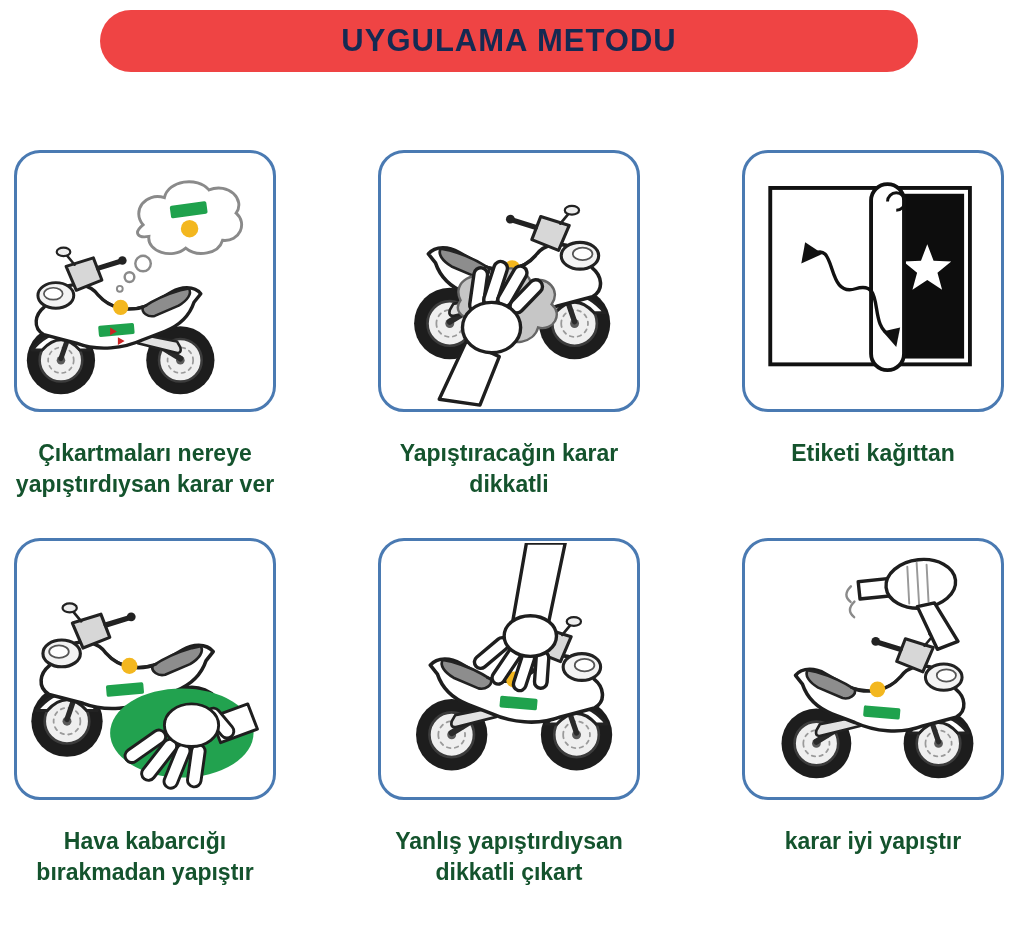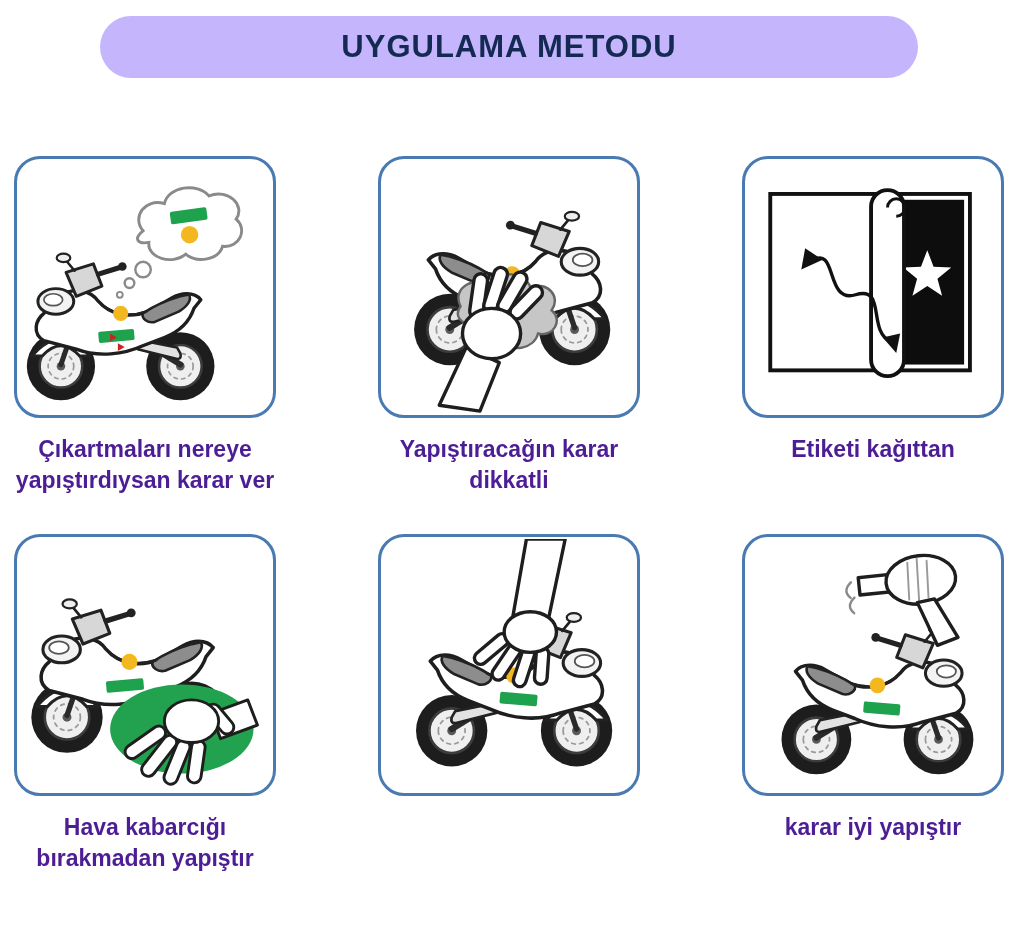--- a/index.html
+++ b/index.html
@@ -5,22 +5,22 @@
   * { box-sizing: border-box; margin: 0; padding: 0; }
   html, body { background: #ffffff; }
   body {
     width: 1018px; height: 950px;
     font-family: "Liberation Sans", sans-serif;
     overflow: hidden;
   }
   .sheet { width: 1018px; height: 950px; padding: 8px 14px 0; }
 
   .banner {
-    width: 818px; height: 62px; margin: 8px auto;
-    background: #c4b5fd;
+    width: 818px; height: 62px; margin: 2px auto;
+    background: #ef4444;
     border-radius: 34px;
     display: flex; align-items: center; justify-content: center;
   }
   .banner-title {
     font-size: 31px; font-weight: bold; color: #152a52; letter-spacing: 1px;
   }
 
   .grid {
     margin-top: 78px;
     display: grid;
@@ -32,26 +32,26 @@
   .panel {
     width: 262px; height: 262px;
     border: 3px solid #4a7ab2;
     border-radius: 26px;
     background: #fff;
     display: flex; align-items: center; justify-content: center;
     overflow: hidden;
   }
   .panel svg { width: 252px; height: 252px; display: block; }
   .caption {
-    margin-top: 16px;
+    margin-top: 26px;
     text-align: center;
     font-weight: bold;
     font-size: 23px;
     line-height: 1.35;
-    color: #4c1d95;
+    color: #14532d;
   }
   .cap-line { display: block; }
 </style>
 </head>
 <body>
 
 <svg width="0" height="0" style="position:absolute" aria-hidden="true">
   <defs>
     <g id="bike" stroke-linejoin="round" stroke-linecap="round">
       <circle cx="196" cy="152" r="40" fill="#1d1d1d"></circle>
@@ -220,20 +220,24 @@
             <g transform="translate(152,112) rotate(18)">
                 <rect x="-6.5" y="0" width="13" height="42" rx="6.5"></rect>
               </g>
             <g transform="translate(165,112) rotate(4)">
                 <rect x="-6.5" y="0" width="13" height="38" rx="6.5"></rect>
               </g>
             <ellipse cx="152" cy="96" rx="27" ry="21"></ellipse>
           </g>
         </svg>
       </div>
+      <figcaption class="caption">
+        <span class="cap-line">Yanlış yapıştırdıysan</span>
+        <span class="cap-line">dikkatli çıkart</span>
+      </figcaption>
     </figure>
 
     <figure class="step">
       <div class="panel">
         <svg viewBox="0 0 260 260" role="img">
           <g>
             <use href="#bike" xlink:href="#bike" transform="translate(14,70) scale(0.9) scale(-1,1) translate(-260,0)"></use>
           </g>
           <g transform="translate(112,14) rotate(-6)" stroke="#1e1e1e" stroke-width="3.5" fill="#ffffff" stroke-linejoin="round" stroke-linecap="round">
             <rect x="0" y="26" width="30" height="18"></rect>

